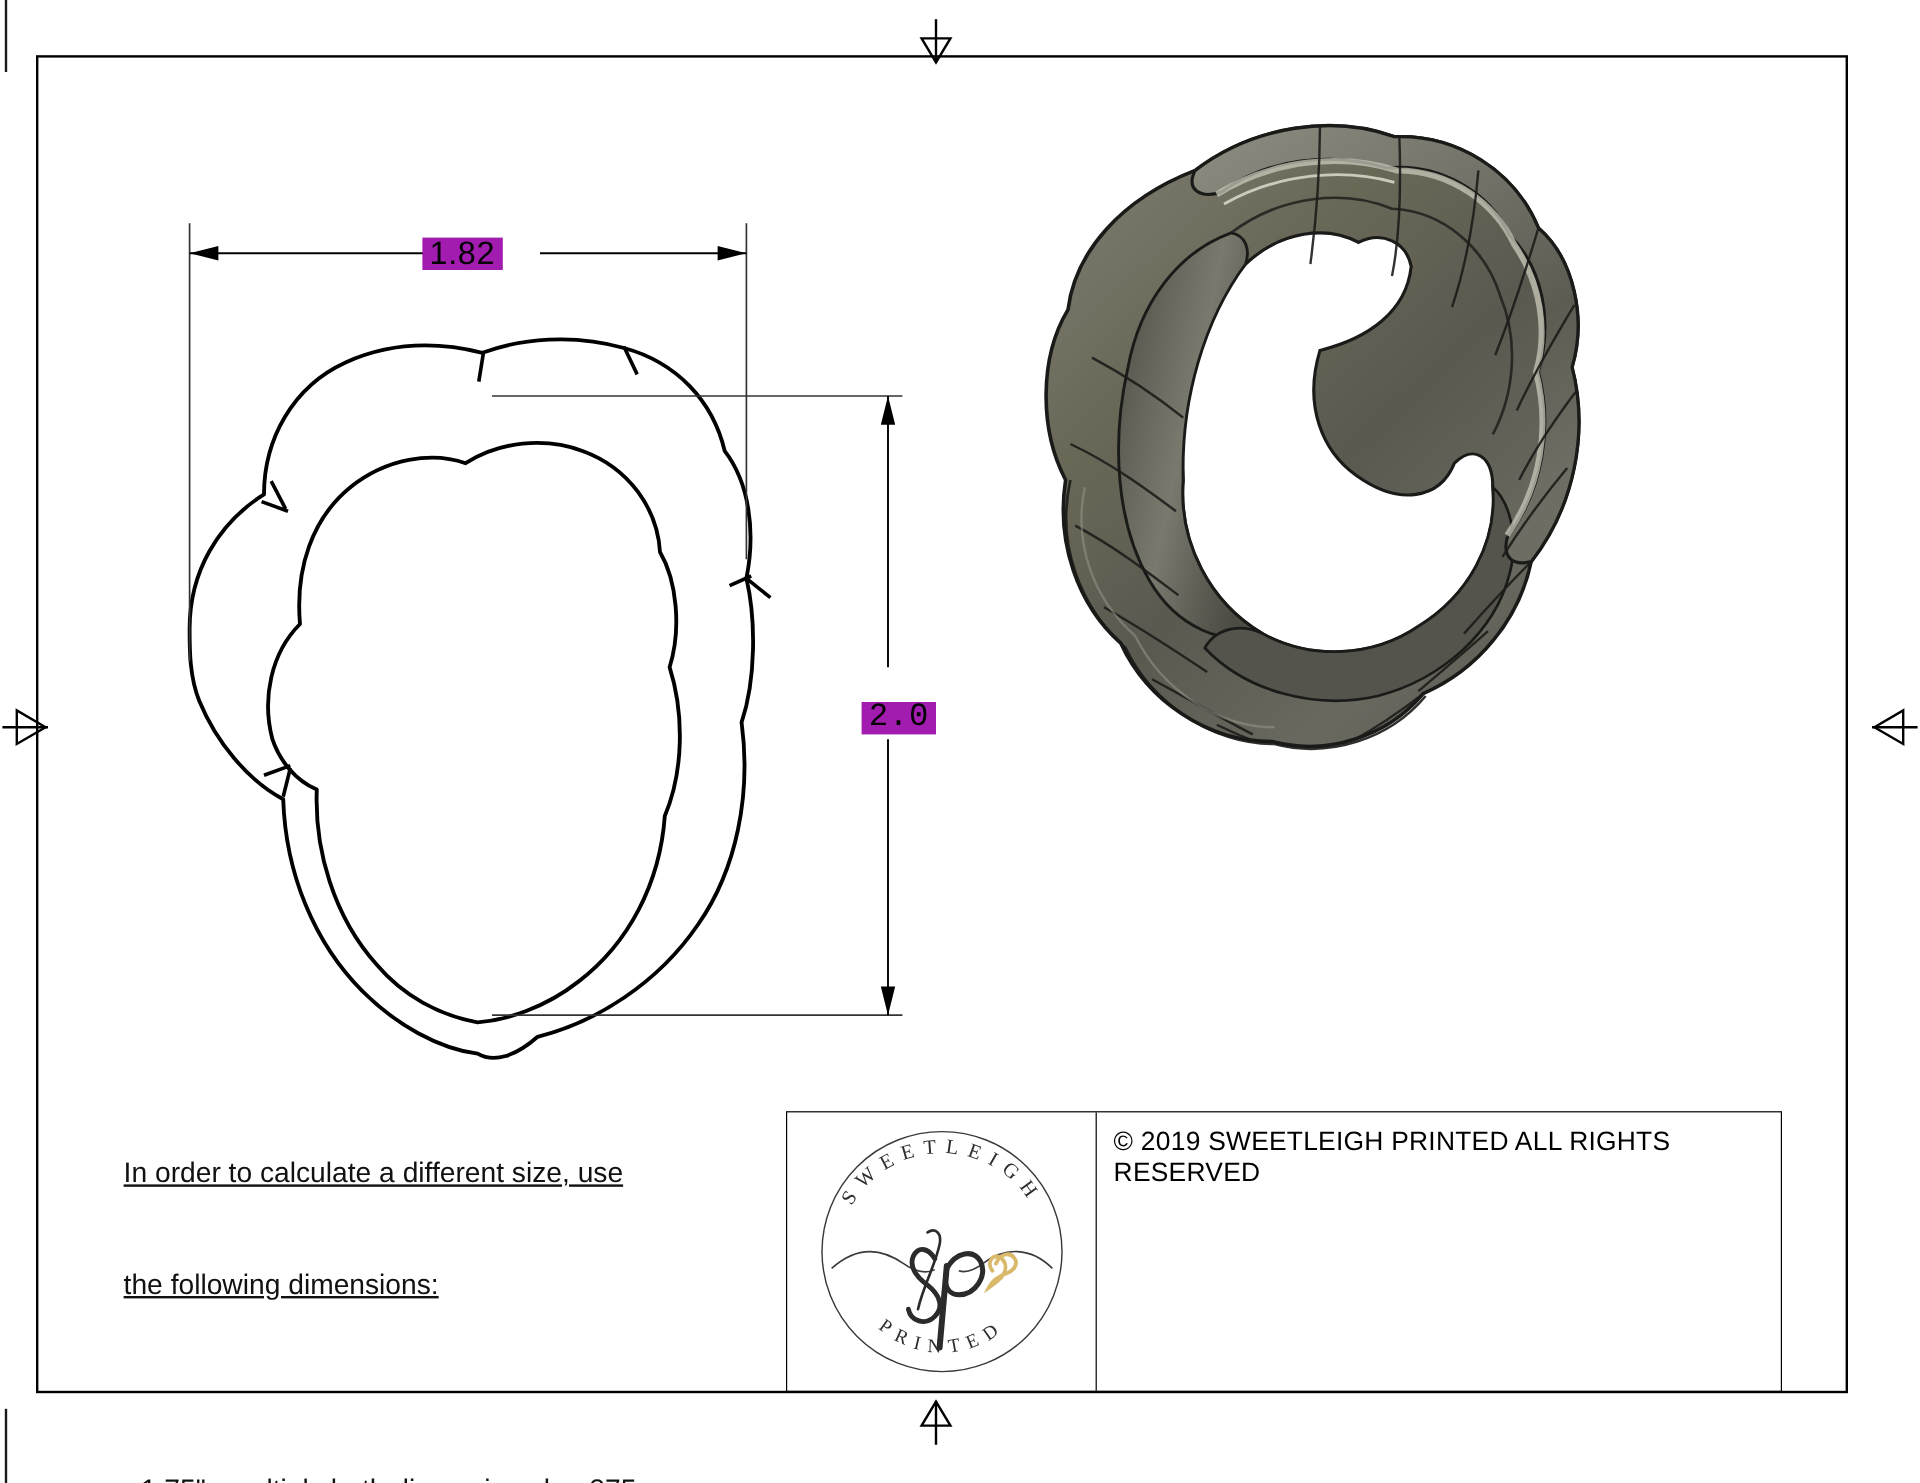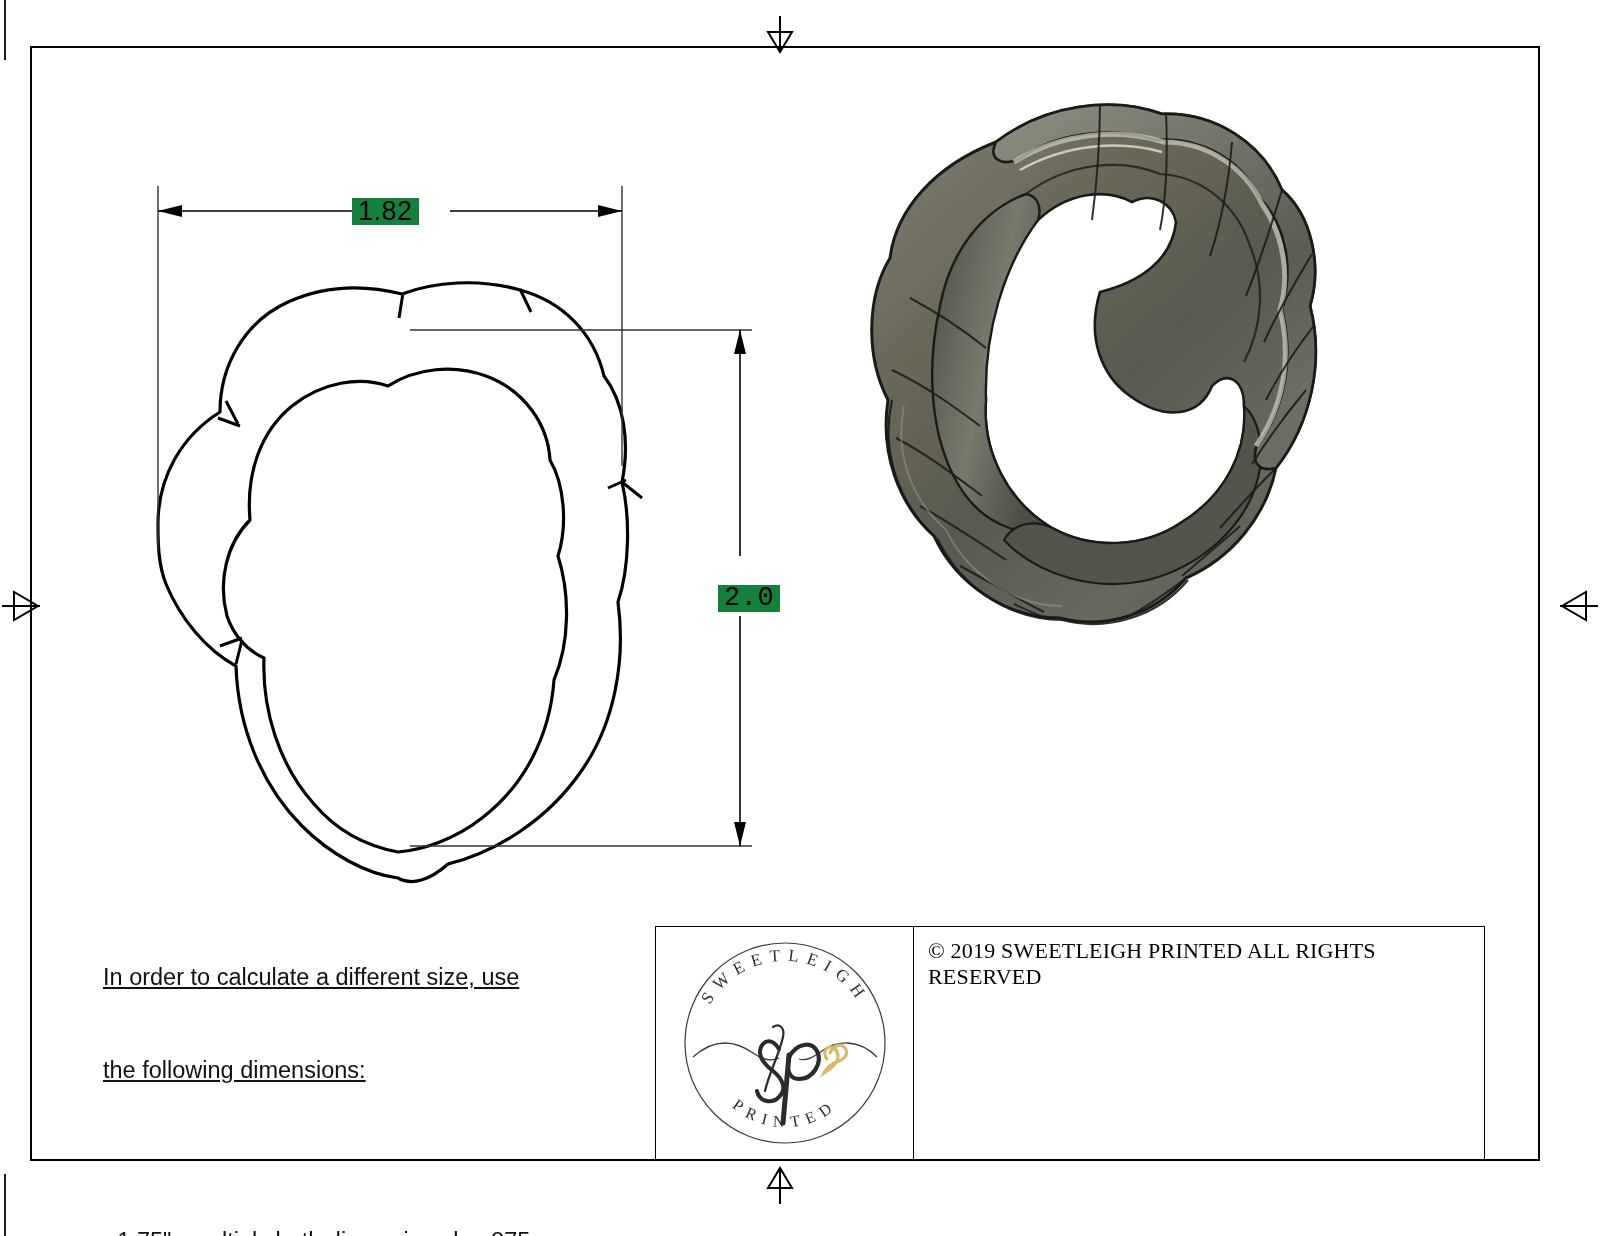--- a/index.html
+++ b/index.html
@@ -22,21 +22,21 @@
   
   .profile{position:absolute;left:30px;top:46px;width:800px;height:900px;}
   .profile svg{display:block;}
 
   
   .render3d{position:absolute;left:800px;top:70px;width:560px;height:640px;}
   .render3d svg{display:block;}
 
   
   .dimtext{position:absolute;font-size:27px;letter-spacing:.5px;color:#000;
-           background:#15803d;padding:0 6px;line-height:1;}
+           background:#a21caf;padding:0 6px;line-height:1;}
   .dim-w{left:352px;top:198px;}
   .dim-h{left:718px;top:585px;font-family:Liberation Mono, monospace;}
 
   
   .note{position:absolute;left:103px;top:900px;width:560px;
         font-size:23.5px;line-height:31px;color:#111;white-space:pre;}
   .note .hdr{display:block;text-decoration:underline;}
   .note .gap{display:block;height:16px;}
   .note .row{display:block;}
   .note .row .sz{display:inline-block;width:72px;}
@@ -45,21 +45,21 @@
   .titleblock{position:absolute;left:655px;top:926px;width:830px;height:234px;
               border:1.6px solid #000;box-sizing:border-box;display:flex;}
   .tb-logo{width:258px;border-right:1.6px solid #000;position:relative;
            box-sizing:border-box;}
   .tb-right{flex:1;display:flex;flex-direction:column;}
   .tb-titlecell{flex:1;position:relative;border-bottom:1.6px solid #000;}
   .tb-copycell{height:48px;position:relative;}
   .tb-label{position:absolute;left:14px;top:8px;font-size:21px;letter-spacing:.4px;}
   .tb-title{position:absolute;left:12px;top:28px;font-size:54px;letter-spacing:-.5px;
             line-height:1.05;}
-  .tb-copy{position:absolute;left:14px;top:11px;font-size:22px;letter-spacing:.2px;font-family:Liberation Serif, serif;}
+  .tb-copy{position:absolute;left:14px;top:11px;font-size:22px;letter-spacing:.2px;}
 
   .logo-svg{position:absolute;left:50%;top:50%;transform:translate(-50%,-50%);}
 </style>
 </head>
 <body>
 
 <div class="page">
 
   <div class="tick-tl"></div>
   <div class="tick-bl"></div>

